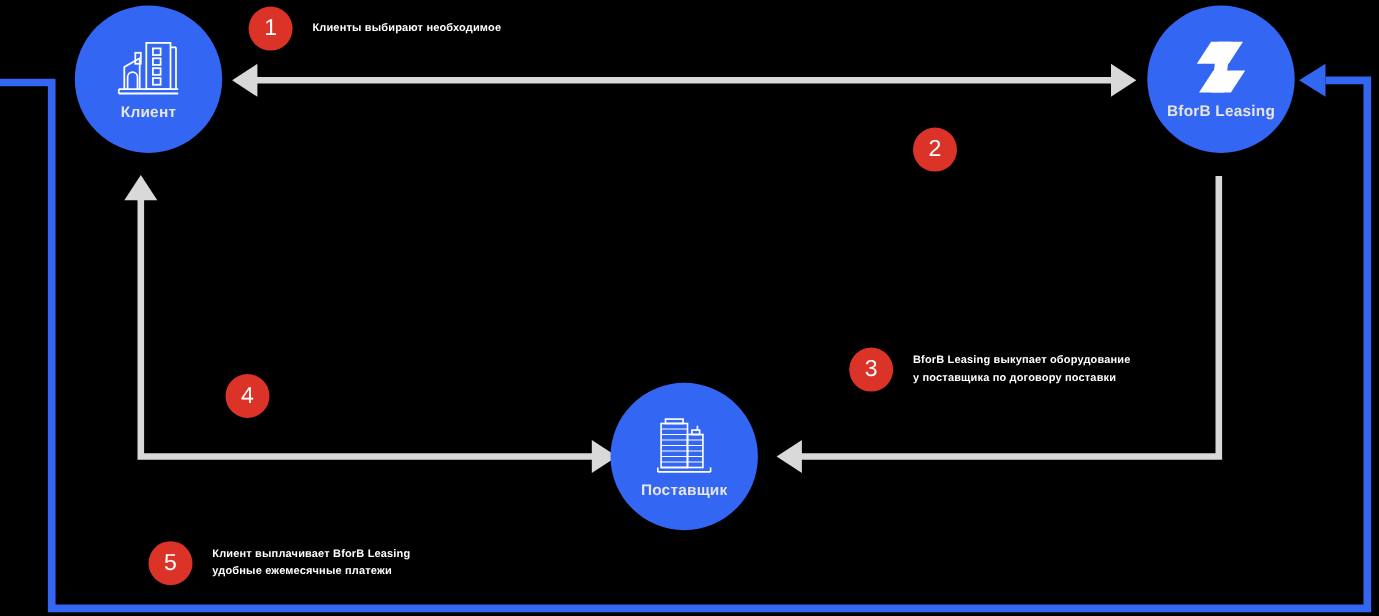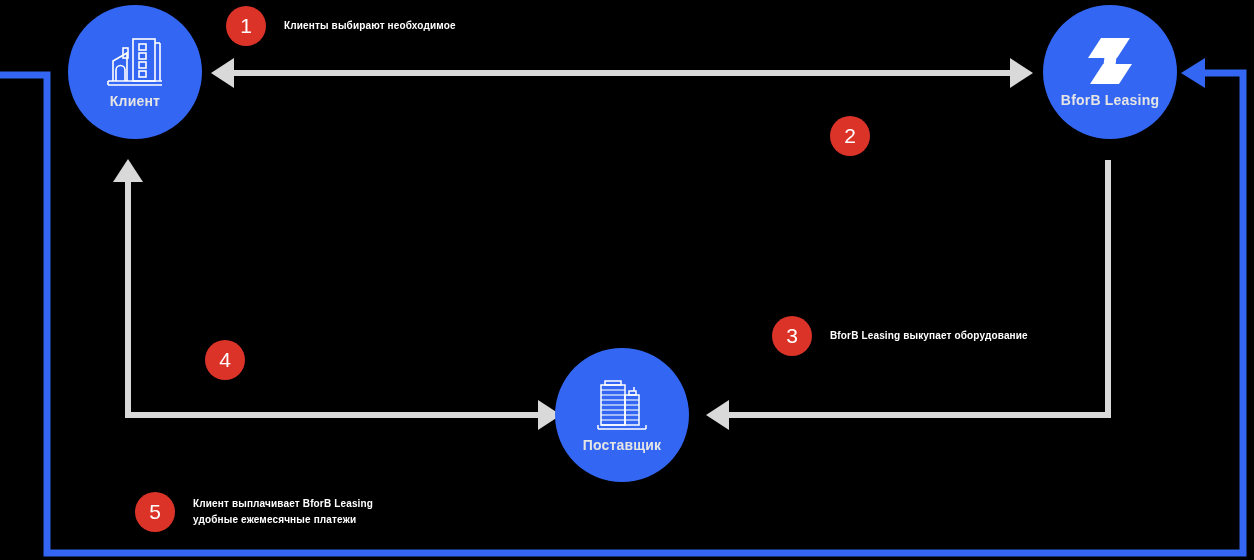--- a/index.html
+++ b/index.html
@@ -131,20 +131,21 @@
   </div>
 
   <div class="step" id="step-2">
     <div class="badge">2</div>
   </div>
 
   <div class="step" id="step-3">
     <div class="badge">3</div>
     <div class="steptext">
       <div>BforB Leasing выкупает оборудование</div>
+      <div>у поставщика по договору поставки</div>
     </div>
   </div>
 
   <div class="step" id="step-4">
     <div class="badge">4</div>
   </div>
 
   <div class="step" id="step-5">
     <div class="badge">5</div>
     <div class="steptext">

